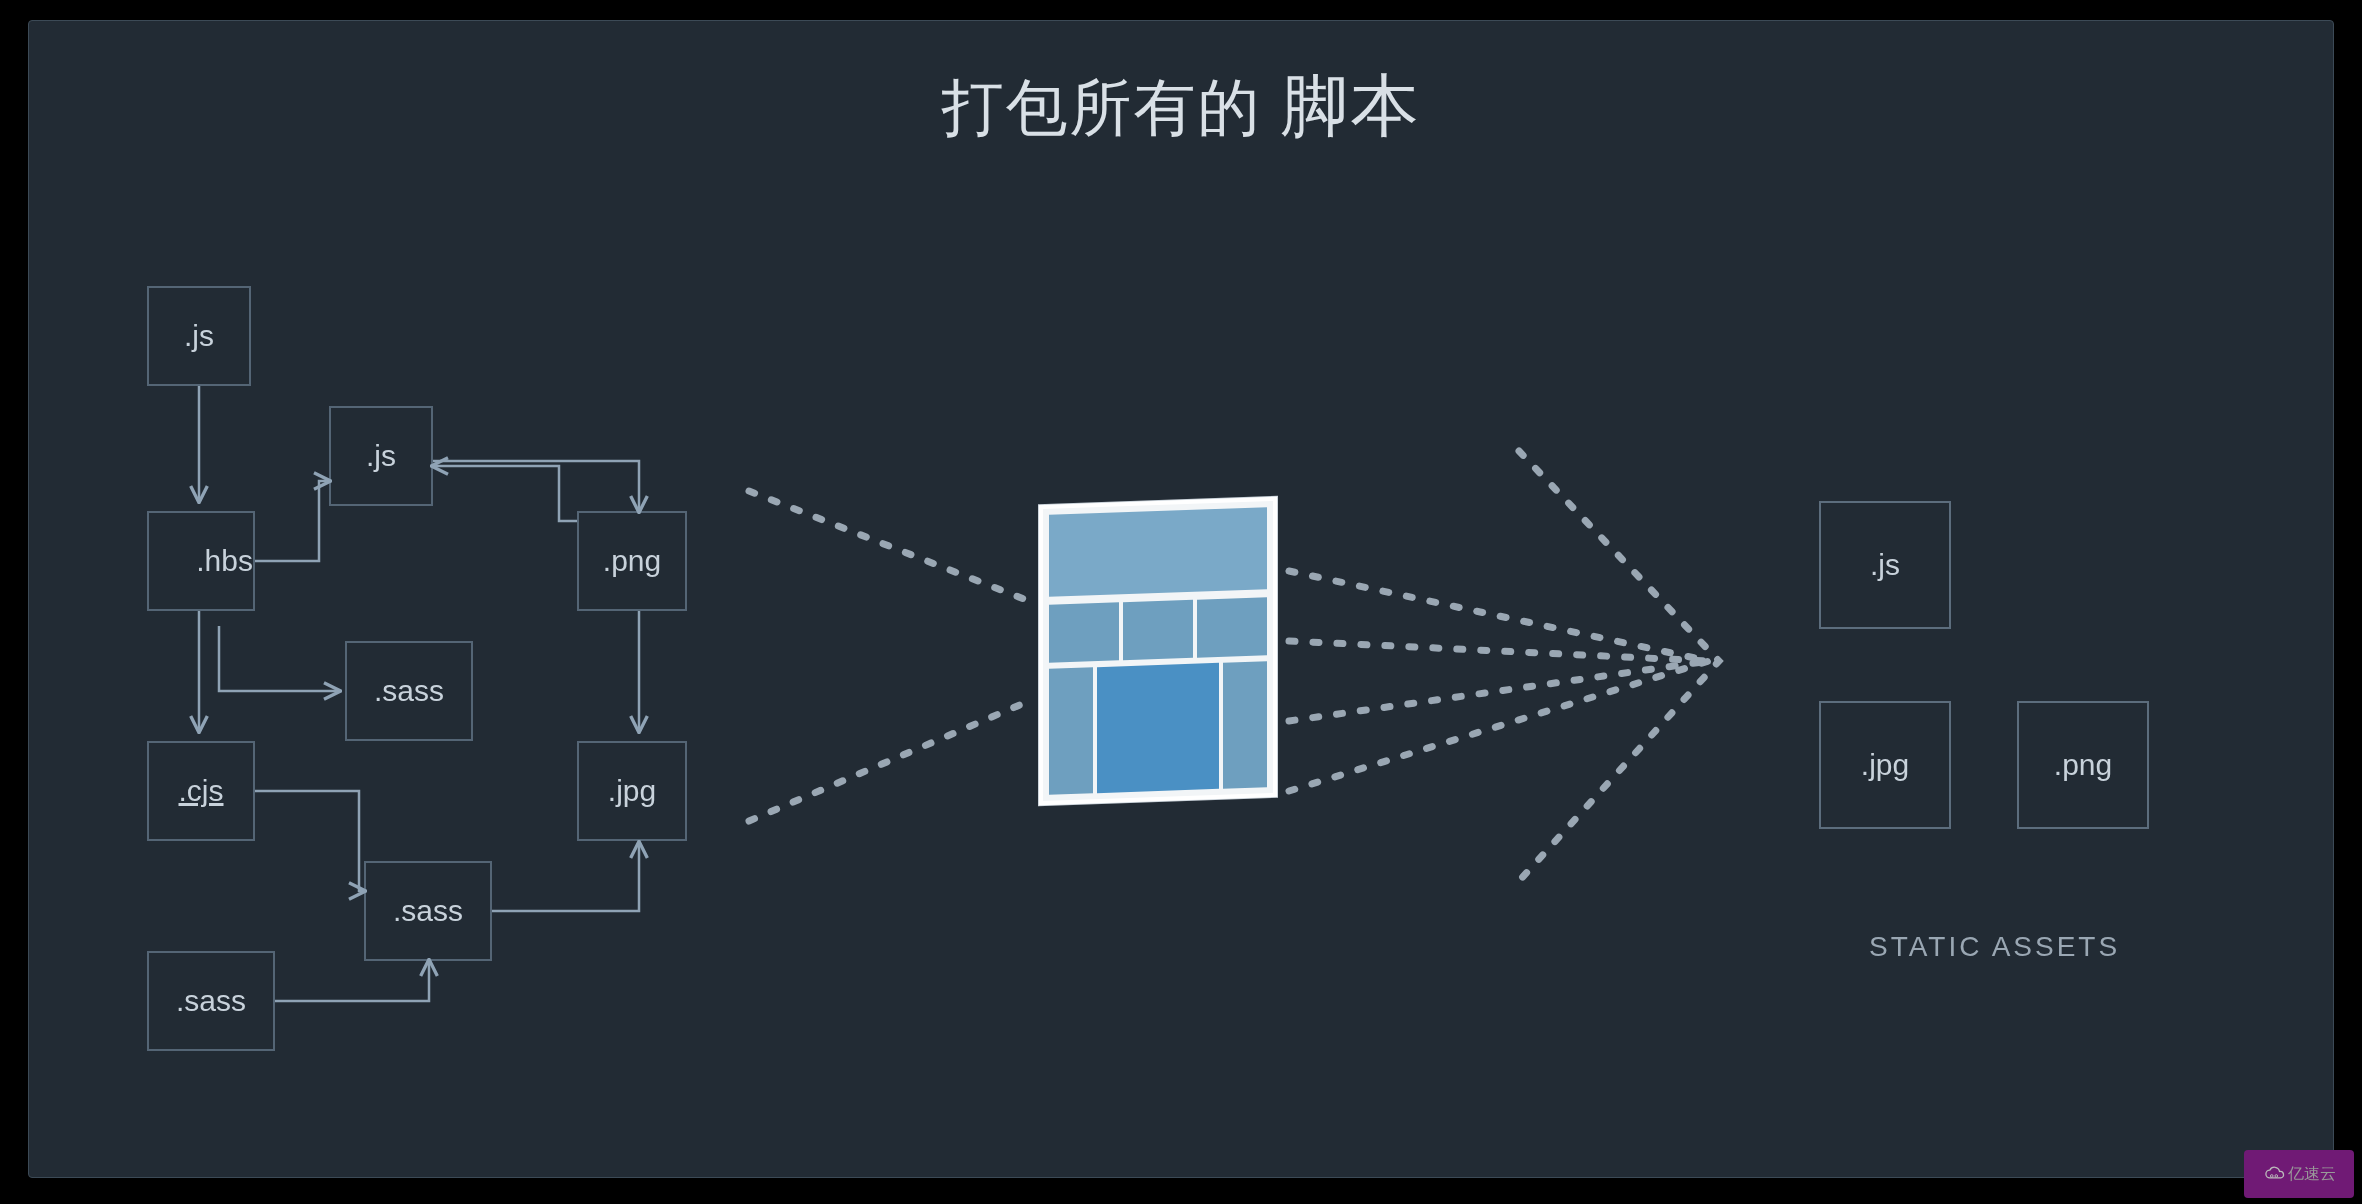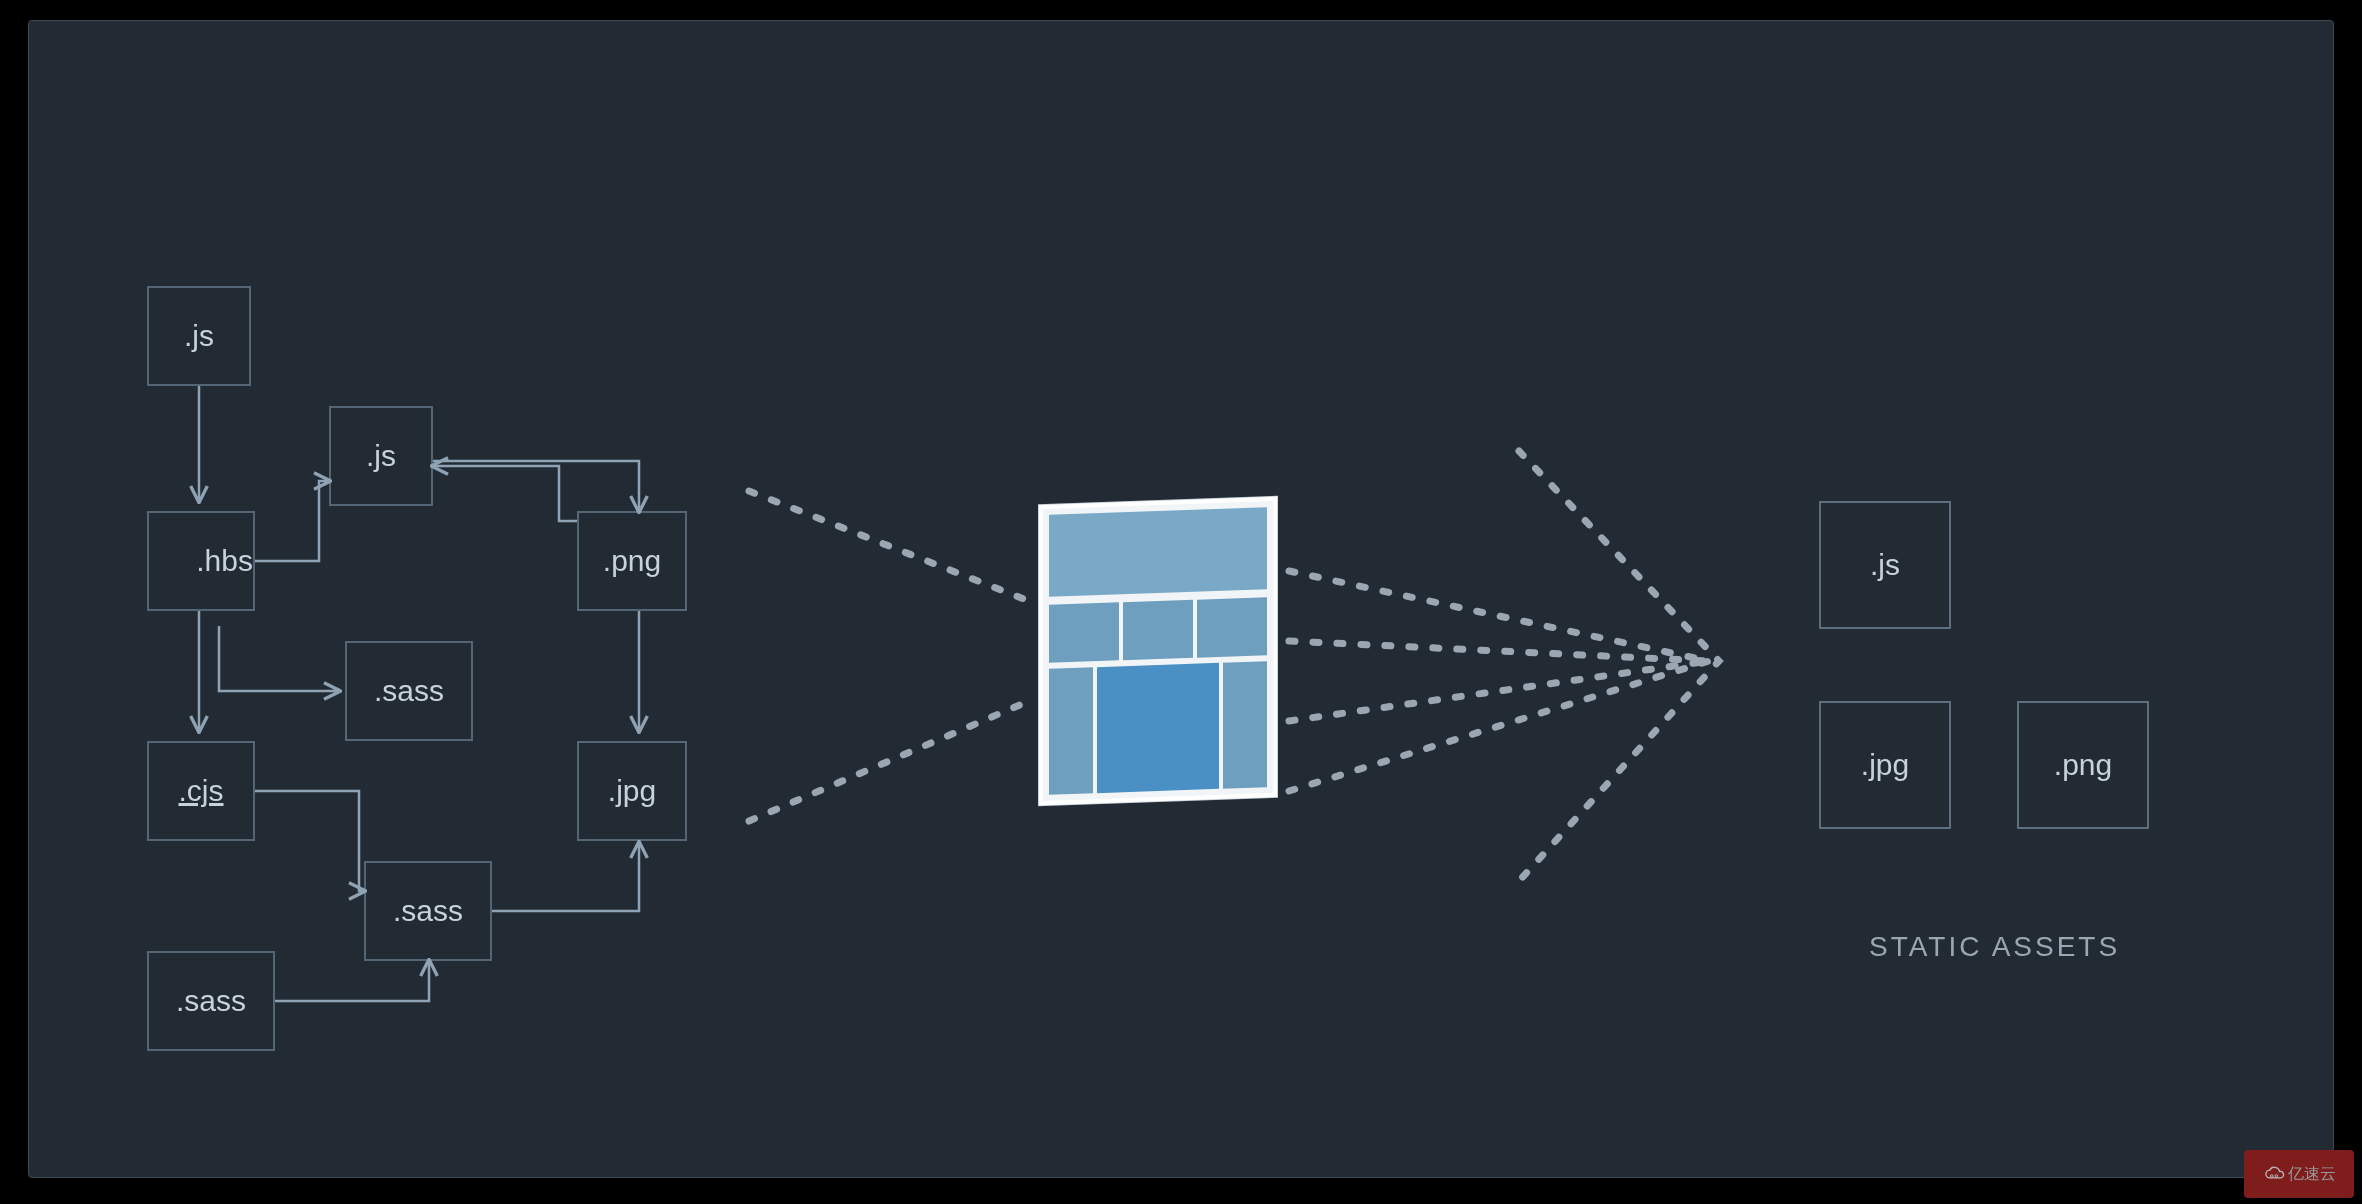--- a/index.html
+++ b/index.html
@@ -78,36 +78,40 @@
     position: absolute; left: 6px; right: 6px; top: 160px; bottom: 6px;
     display: flex; gap: 4px;
   }
   .cube .lowrow div:nth-child(1){ width: 44px; background:#6e9fbf; }
   .cube .lowrow div:nth-child(2){ flex:1; background:#4a90c4; }
   .cube .lowrow div:nth-child(3){ width: 44px; background:#6e9fbf; }
   .watermark {
     position: absolute;
     right: 8px; bottom: 6px;
     width: 110px; height: 48px;
-    background: #7f1d1d;
+    background: #701a75;
     border-radius: 4px;
     display: flex;
     align-items: center;
     justify-content: center;
     font-size: 16px;
     color: #999;
     font-family: sans-serif;
   }
   .watermark svg { width: 26px; height: 20px; }
 </style>
 </head>
 <body>
 
 <div class="frame">
 
+  <div class="title">
+    <span>打包所有的</span>
+    <span class="strong">脚本</span>
+  </div>
 
   <div class="node js1" style="left: 118px; top: 265px; width: 104px; height: 100px;">
       <span>.js</span>
     </div>
   <div class="node js2" style="left: 300px; top: 385px; width: 104px; height: 100px;">
       <span>.js</span>
     </div>
   <div class="node hbs" style="left: 118px; top: 490px; width: 108px; height: 100px; justify-content: flex-end;">
       <span>.hbs</span>
     </div>

